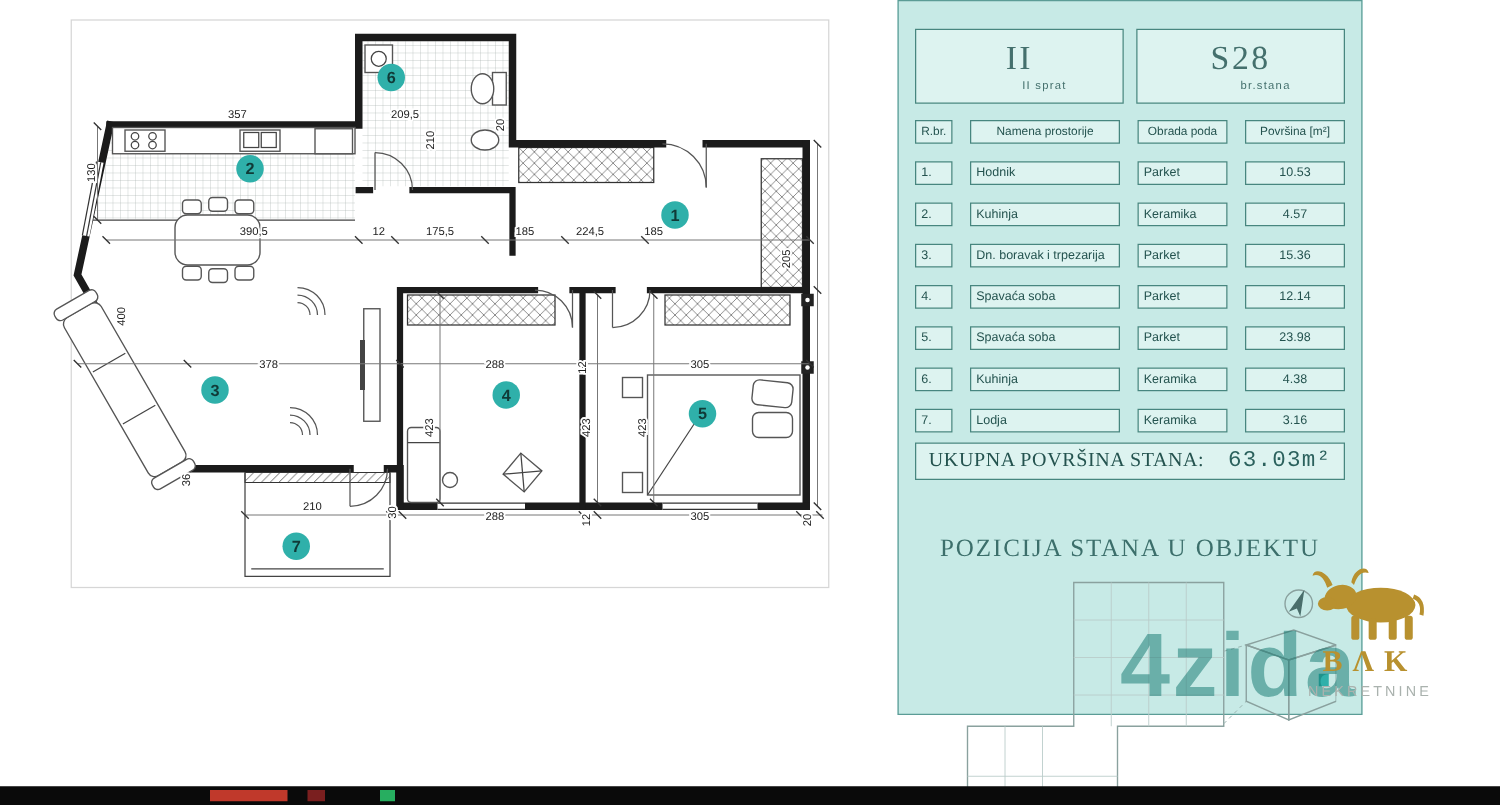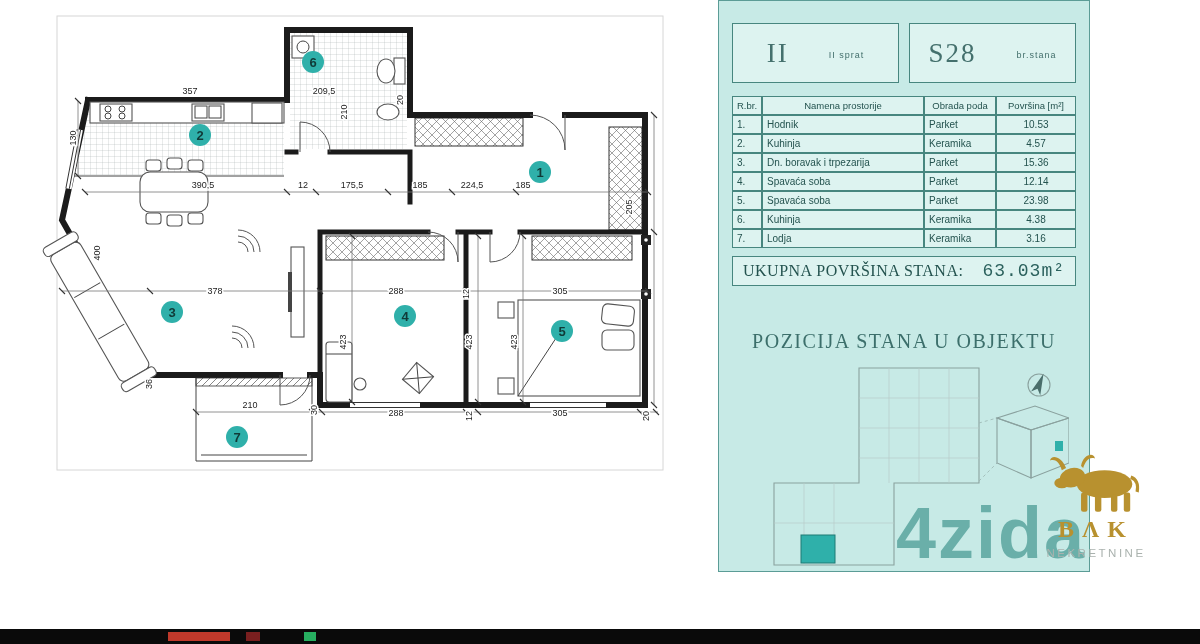--- a/index.html
+++ b/index.html
@@ -24,26 +24,26 @@
   .winmask{stroke:#fff;stroke-width:8;}
   
   .panel{
     position:absolute;left:718px;top:0;width:372px;height:572px;z-index:1;
     background:#c7eae6;border:1px solid #5b9c96;box-sizing:border-box;
     padding:22px 13px 0 13px;
   }
   .header-boxes{display:flex;gap:10px;justify-content:space-between;}
   .hbox{
     flex:1;height:58px;background:#ddf3f0;border:1px solid #47867f;
-    display:flex;flex-direction:row;align-items:center;justify-content:center;
+    display:flex;flex-direction:column;align-items:center;justify-content:center;
   }
   .hbox-value{font-family:"Liberation Serif",serif;font-size:27px;color:#44706d;letter-spacing:2px;line-height:1;}
   .hbox-label{font-size:9px;color:#44706d;letter-spacing:1px;margin-top:3px;margin-left:40px;}
   .room-table{
-    margin-top:13px;display:grid;grid-template-columns:30px 1fr 72px 80px;gap:0;
+    margin-top:13px;display:grid;grid-template-columns:30px 1fr 72px 80px;gap:14px;
   }
   .cell{
     background:#ddf3f0;border:1px solid #47867f;color:#24534f;
     font-size:10px;padding:2px 4px;display:flex;align-items:center;min-height:13px;
   }
   .cell.head{font-size:9.5px;justify-content:center;text-align:center;}
   .c-num{justify-content:flex-start;}
   .c-area{justify-content:center;}
   .total-row{
     margin-top:8px;border:1px solid #47867f;background:#ddf3f0;

